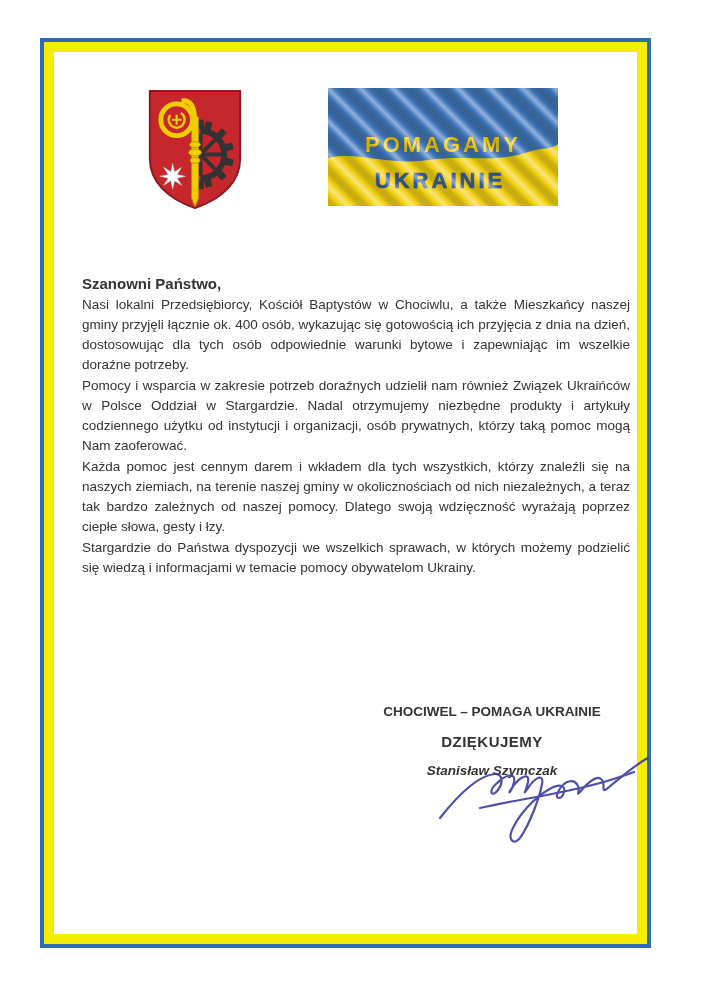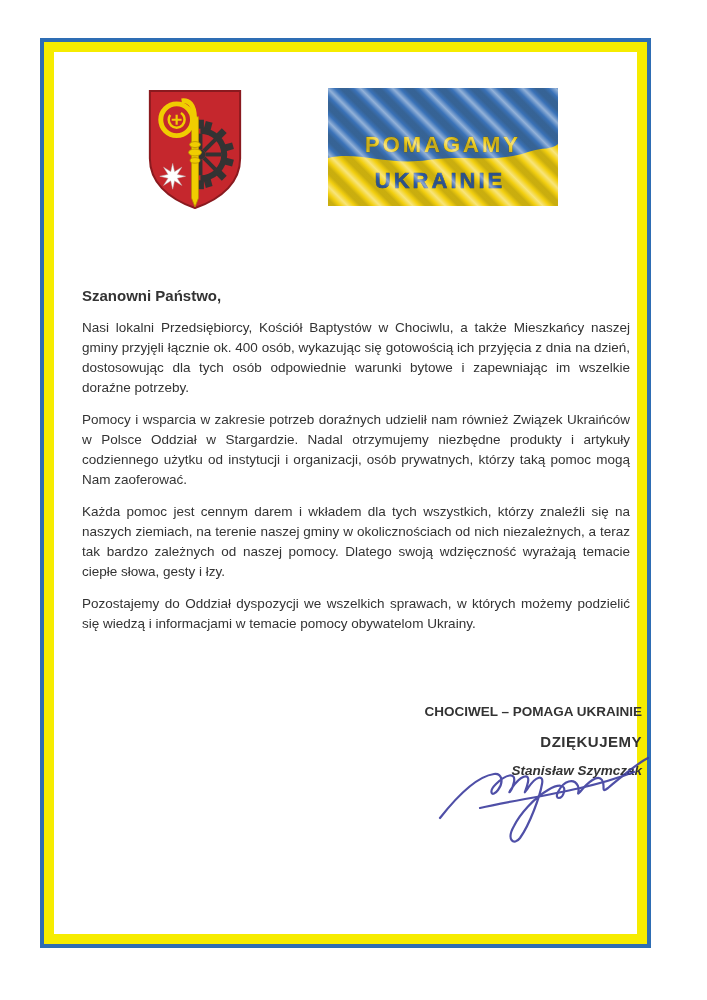--- a/index.html
+++ b/index.html
@@ -39,24 +39,24 @@
     background:repeating-linear-gradient(45deg,
       rgba(40,40,10,0.20) 0px, rgba(40,40,10,0.20) 5px,
       rgba(255,255,255,0.0) 9px, rgba(255,255,255,0.45) 14px,
       rgba(255,255,255,0.0) 19px, rgba(40,40,10,0.20) 23px);
   }
   .letter-body{
     position:absolute;left:28px;top:222px;width:548px;
     font-size:13.5px;line-height:20px;text-align:justify;
   }
   .greeting{font-weight:bold;font-size:15px;margin:0 0 12px 0;}
-  .letter-body p{margin:12px 0 1px 0;}
+  .letter-body p{margin:0 0 1px 0;}
   .letter-body p.indent{text-indent:42px;}
   .closing{
-    position:absolute;left:288px;top:652px;width:300px;text-align:right;
+    position:absolute;left:288px;top:652px;width:300px;text-align:center;
   }
   .closing-line1{font-weight:bold;font-size:13.5px;margin:0 0 14px 0;}
   .closing-line2{font-weight:bold;font-size:15px;margin:0 0 7px 0;letter-spacing:0.5px;}
   .signatory{font-weight:bold;font-style:italic;font-size:13.5px;line-height:27px;}
   .signature-svg{position:absolute;left:368px;top:694px;width:240px;height:105px;pointer-events:none;}
 </style>
 </head>
 <body>
 
 <div class="frame">
@@ -106,22 +106,22 @@
         <text x="115" y="64" text-anchor="middle" font-size="22" font-weight="bold" letter-spacing="3" style="fill:var(--banner-text-yellow);stroke:#7a6a00;stroke-width:0.5;paint-order:stroke">POMAGAMY</text>
         <text x="112" y="100" text-anchor="middle" font-size="22" font-weight="bold" letter-spacing="3" style="fill:var(--banner-text-blue);stroke:#1c3c78;stroke-width:0.5;paint-order:stroke">UKRAINIE</text>
       </svg>
       <div class="sheen"></div>
     </div>
 
     <div class="letter-body">
       <p class="greeting">Szanowni Państwo,</p>
       <p>Nasi lokalni Przedsiębiorcy, Kościół Baptystów w Chociwlu, a także Mieszkańcy naszej gminy przyjęli łącznie ok. 400 osób, wykazując się gotowością ich przyjęcia z dnia na dzień, dostosowując dla tych osób odpowiednie warunki bytowe i zapewniając im wszelkie doraźne potrzeby.</p>
       <p>Pomocy i wsparcia w zakresie potrzeb doraźnych udzielił nam również Związek Ukraińców w Polsce Oddział w Stargardzie. Nadal otrzymujemy niezbędne produkty i artykuły codziennego użytku od instytucji i organizacji, osób prywatnych, którzy taką pomoc mogą Nam zaoferować.</p>
-      <p>Każda pomoc jest cennym darem i wkładem dla tych wszystkich, którzy znaleźli się na naszych ziemiach, na terenie naszej gminy w okolicznościach od nich niezależnych, a teraz tak bardzo zależnych od naszej pomocy. Dlatego swoją wdzięczność wyrażają temacie ciepłe słowa, gesty i łzy.</p>
-      <p>Pozostajemy do Oddział dyspozycji we wszelkich sprawach, w których możemy podzielić się wiedzą i informacjami w temacie pomocy obywatelom Ukrainy.</p>
+      <p>Każda pomoc jest cennym darem i wkładem dla tych wszystkich, którzy znaleźli się na naszych ziemiach, na terenie naszej gminy w okolicznościach od nich niezależnych, a teraz tak bardzo zależnych od naszej pomocy. Dlatego swoją wdzięczność wyrażają poprzez ciepłe słowa, gesty i łzy.</p>
+      <p>Stargardzie do Państwa dyspozycji we wszelkich sprawach, w których możemy podzielić się wiedzą i informacjami w temacie pomocy obywatelom Ukrainy.</p>
     </div>
 
     <div class="closing">
       <p class="closing-line1">CHOCIWEL – POMAGA UKRAINIE</p>
       <p class="closing-line2">DZIĘKUJEMY</p>
       <div class="signatory">
         <div>Stanisław Szymczak</div>
       </div>
     </div>
 

